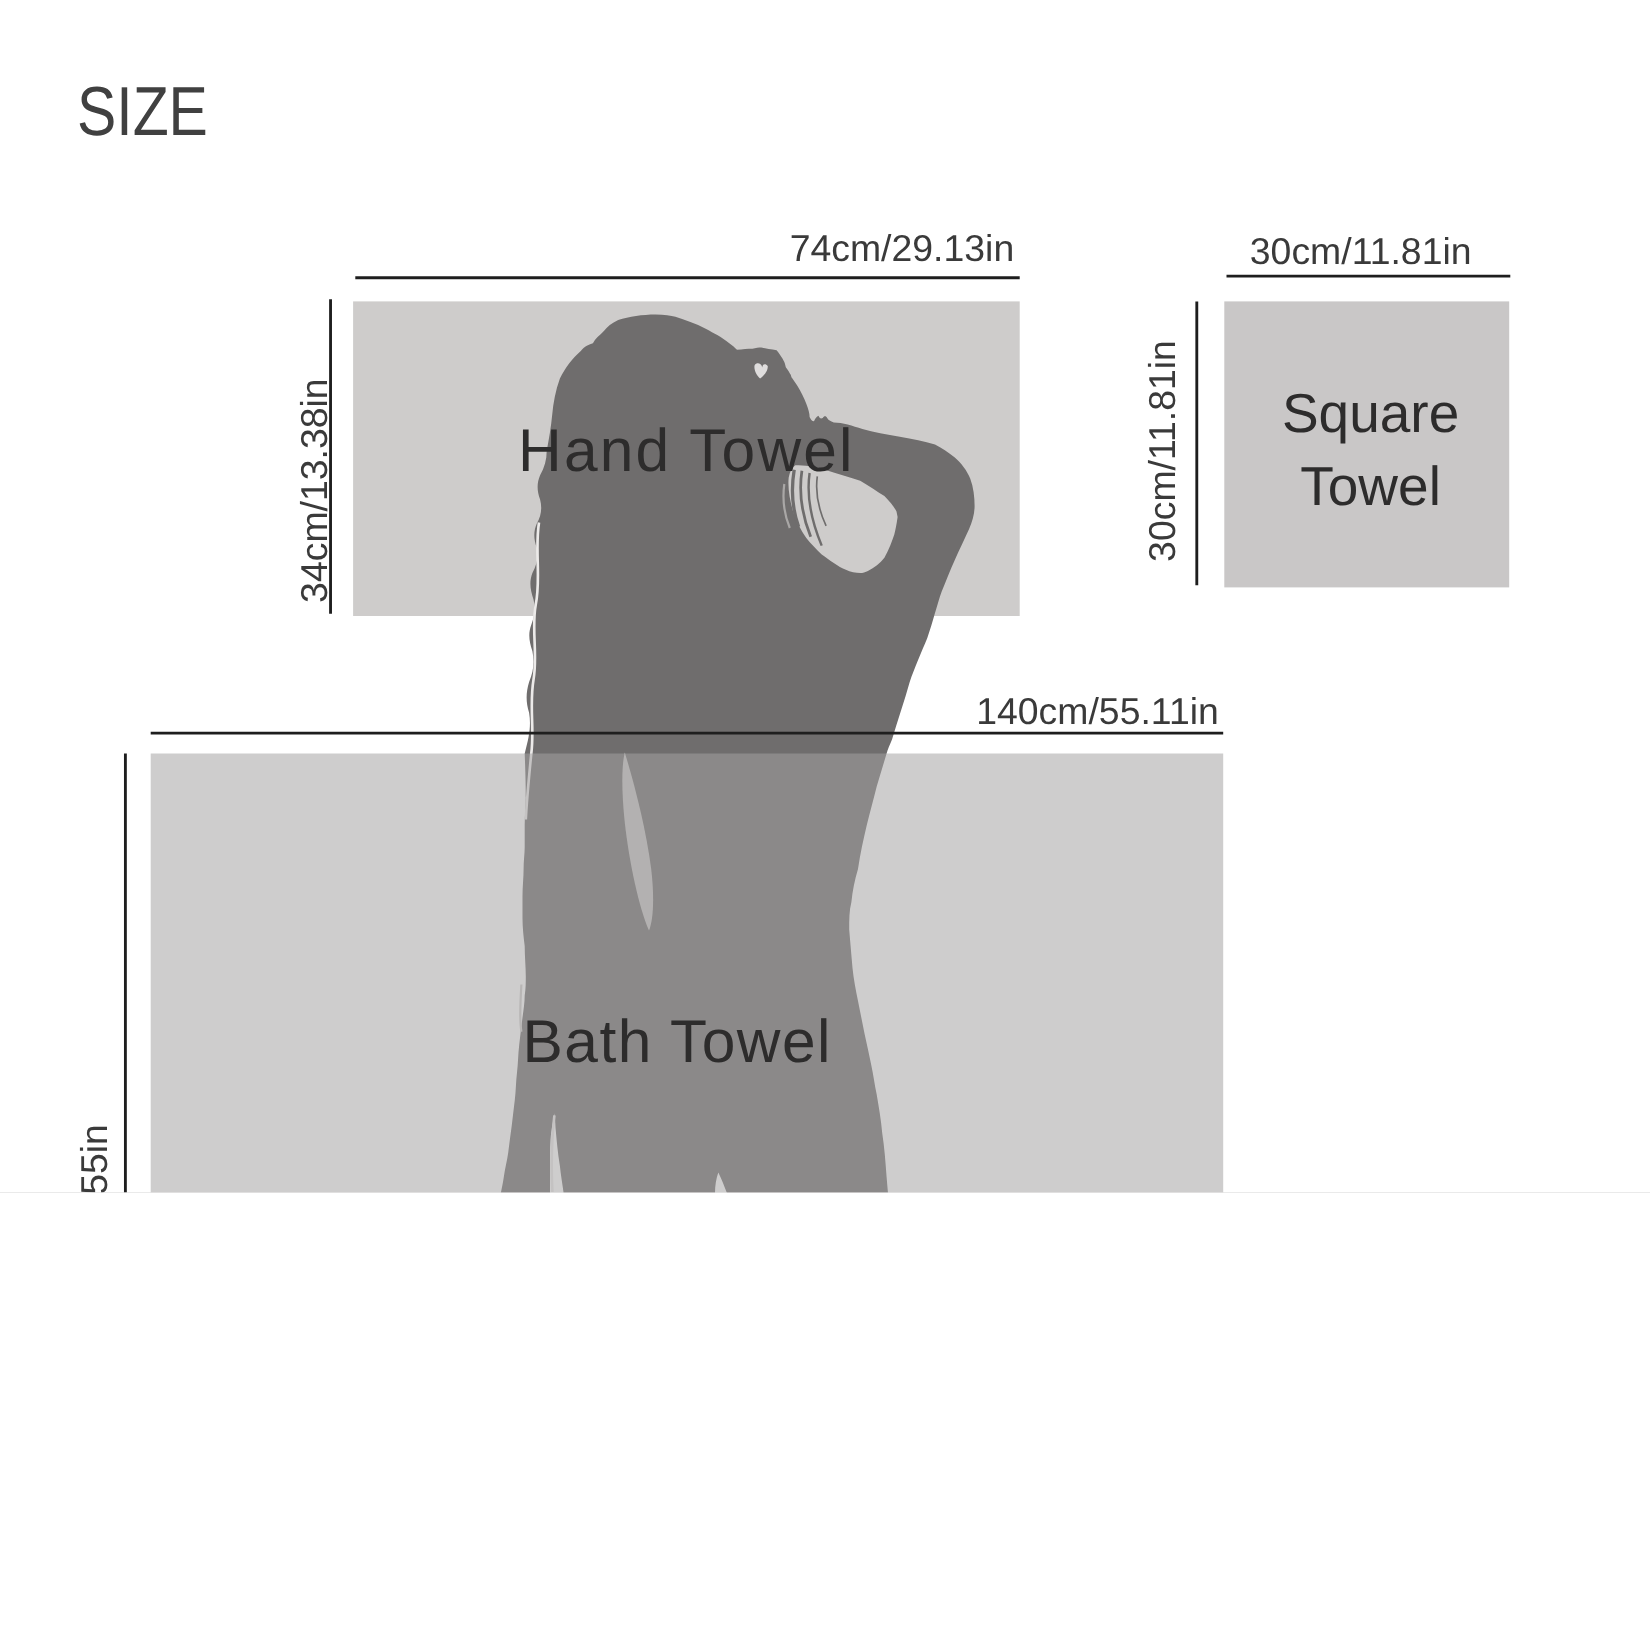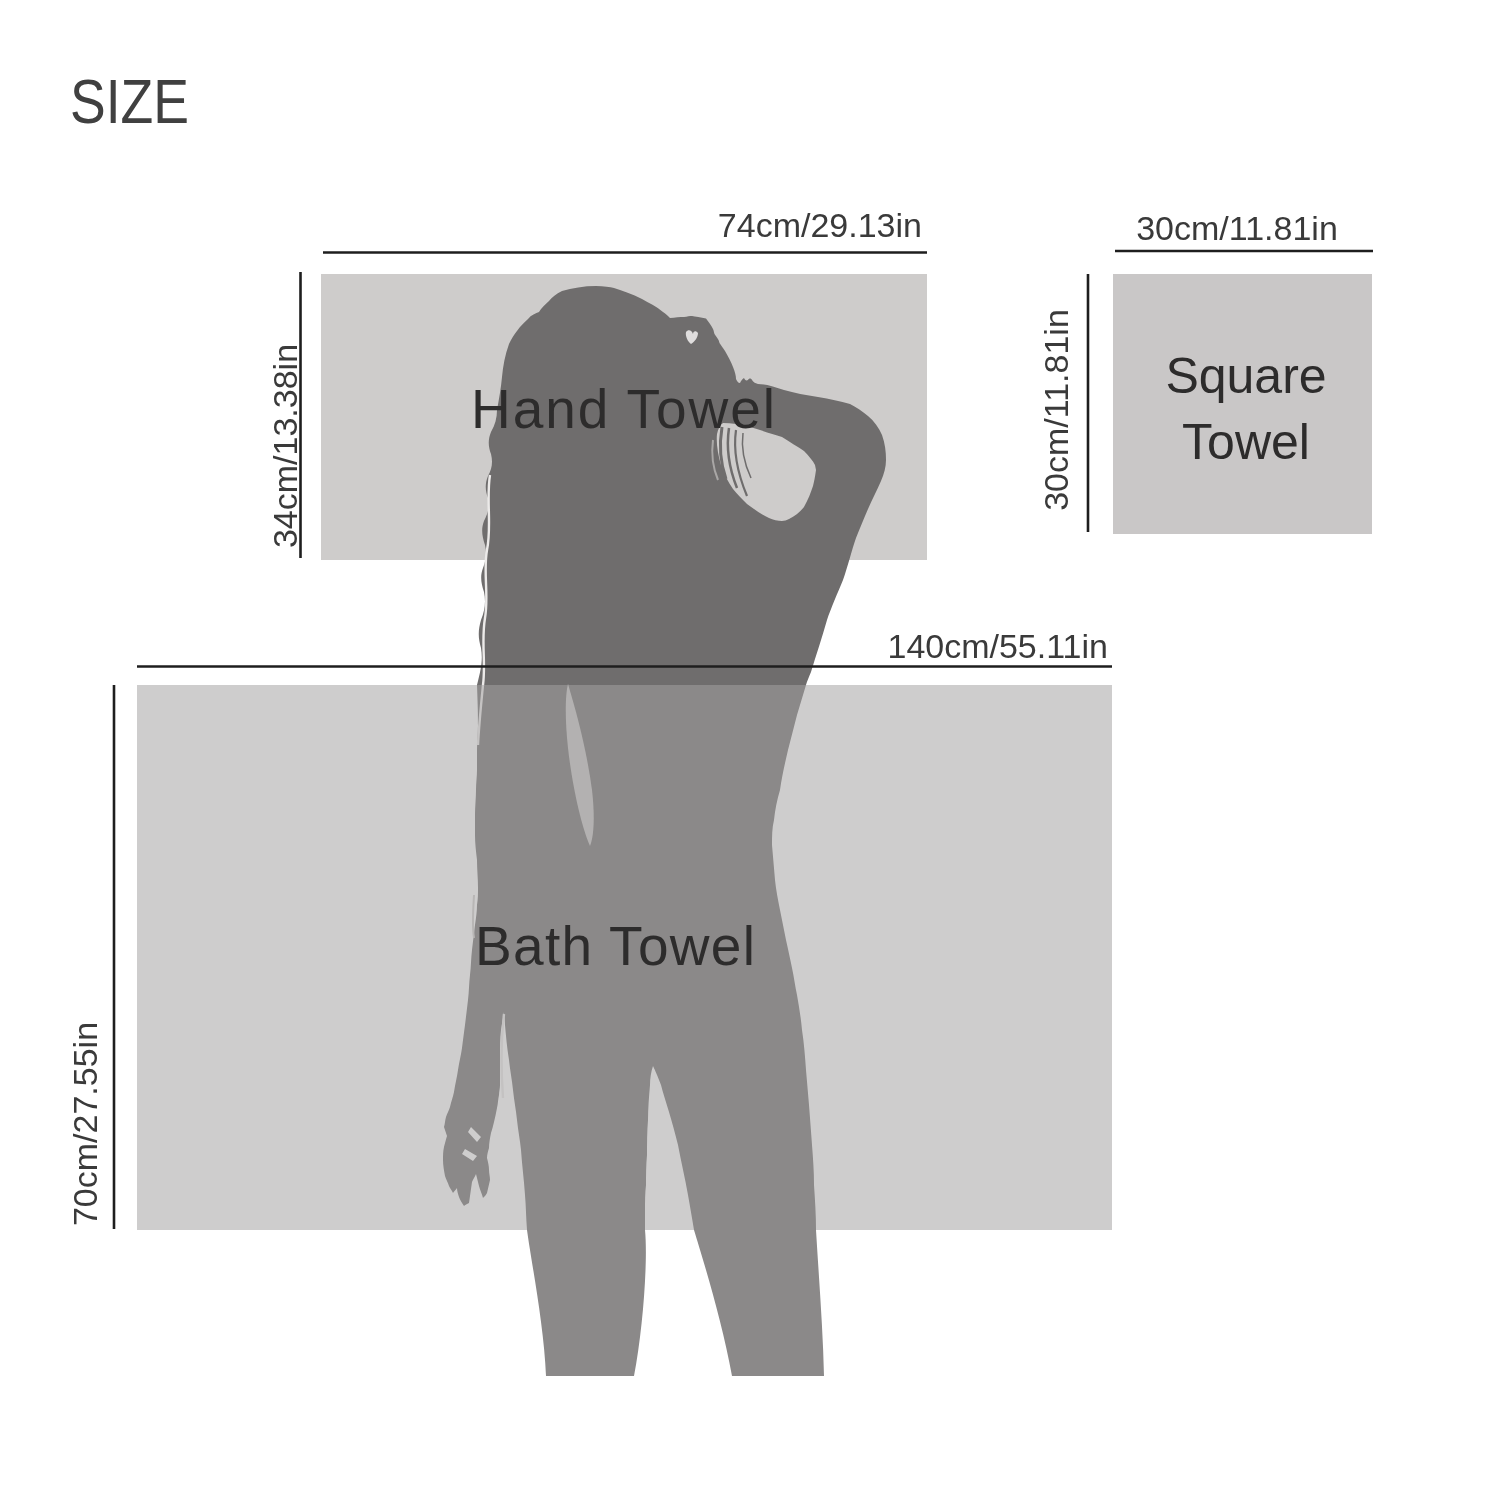--- a/index.html
+++ b/index.html
@@ -1,16 +1,16 @@
 <!DOCTYPE html>
 <html><head>
 <meta charset="utf-8">
 <style>
   html,body{margin:0;padding:0;background:#ffffff;}
-  .page{position:relative;width:1500px;height:1500px;background:#737373;overflow:hidden;
+  .page{position:relative;width:1500px;height:1084px;background:#737373;overflow:hidden;
         font-family:"Liberation Sans", sans-serif;}
 </style>
 </head>
 <body>
 <div class="page">
 <svg width="1500" height="1500" viewBox="0 0 1500 1500" font-family="Liberation Sans, sans-serif">
 
   <rect x="0" y="0" width="1500" height="1500" fill="#ffffff"></rect>
 
   <text transform="translate(70,123) scale(0.85,1)" font-size="63" fill="#404040">SIZE</text>

